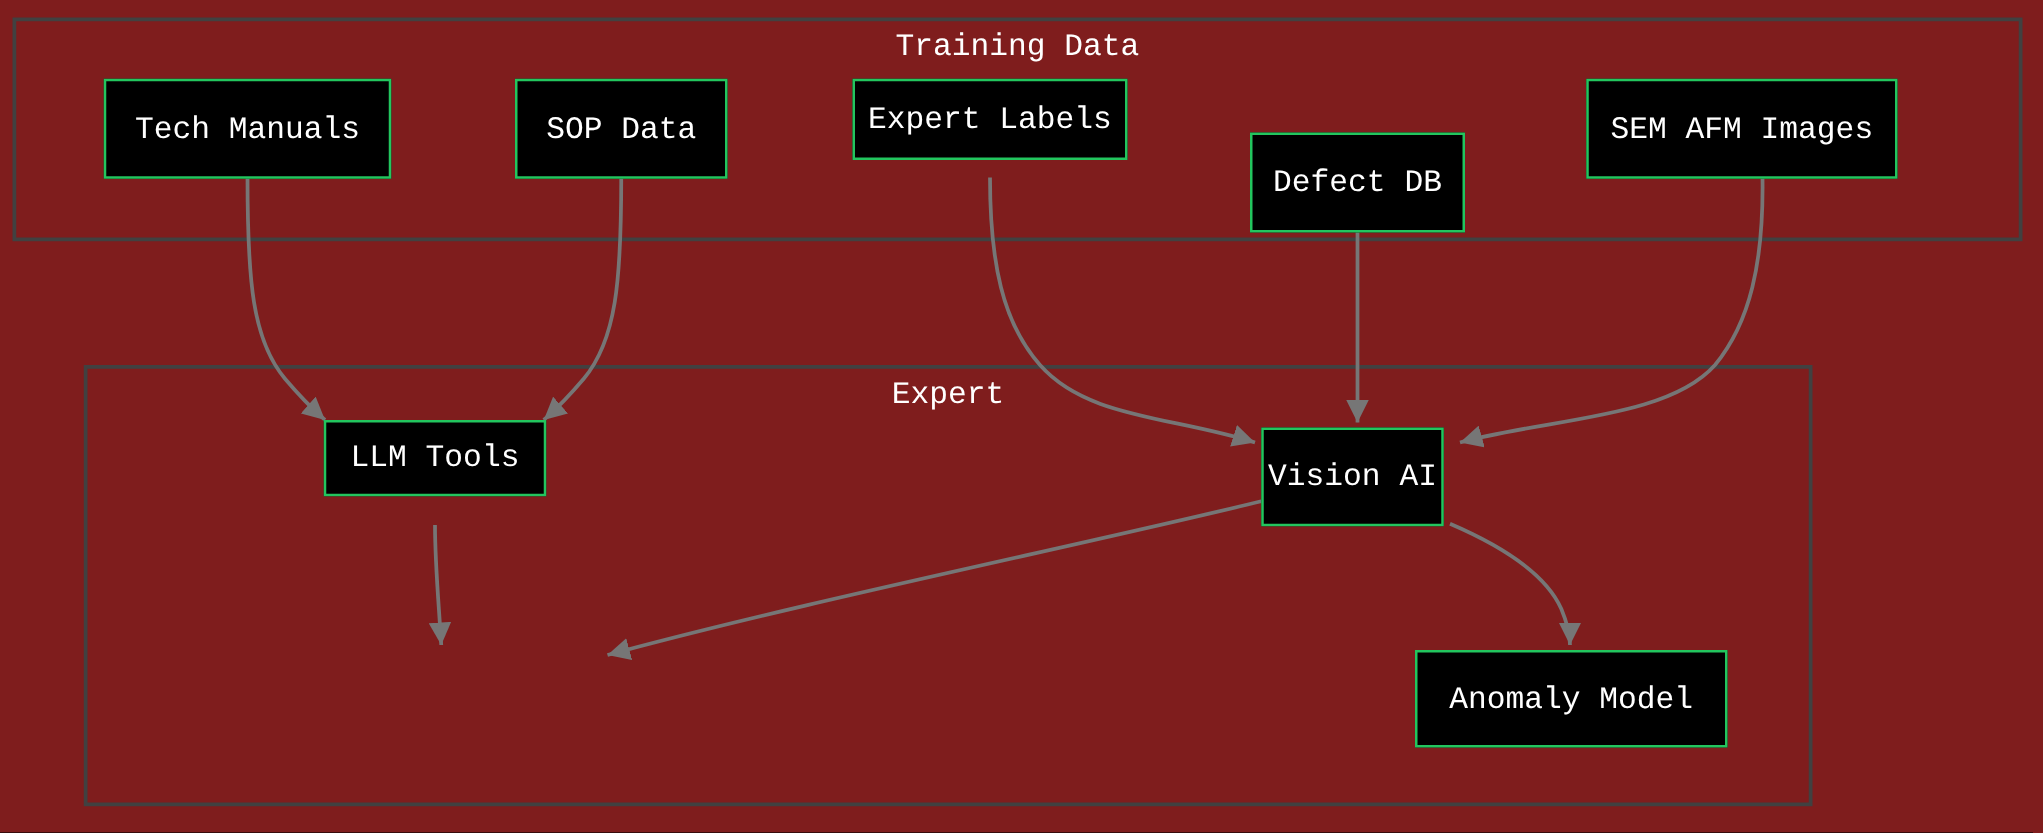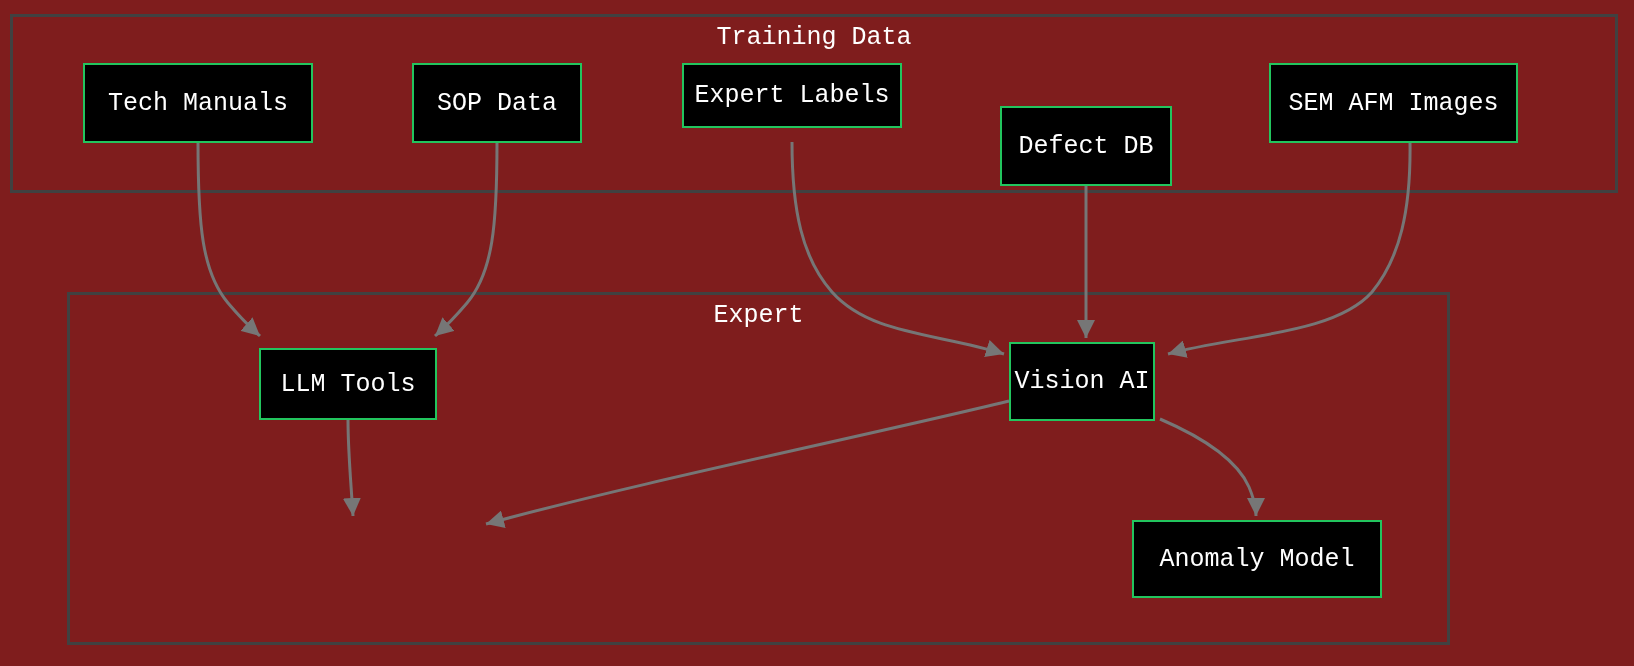--- a/index.html
+++ b/index.html
@@ -59,21 +59,21 @@
     align-items: center;
     justify-content: center;
     white-space: nowrap;
     z-index: 3;
   }
   #node-tech-manuals   { left: 83px;   top: 63px;  width: 230px; height: 80px; }
   #node-sop-docs       { left: 412px;  top: 63px;  width: 170px; height: 80px; }
   #node-expert-labels  { left: 682px;  top: 63px;  width: 220px; height: 65px; }
   #node-defect-db      { left: 1000px; top: 63px;  width: 172px; height: 80px; margin-top: 43px; }
   #node-sem-afm-images { left: 1269px; top: 63px;  width: 249px; height: 80px; }
-  #node-llm-tools      { left: 259px;  top: 348px; width: 178px; height: 72px; }
+  #node-llm-tools      { left: 259px;  top: 336px; width: 178px; height: 61px; }
   #node-vision-ai      { left: 1009px; top: 342px; width: 146px; height: 79px; }
   #node-pattern-model  { left: 253px;  top: 520px; width: 230px; height: 78px; }
   #node-anomaly-model  { left: 1132px; top: 520px; width: 250px; height: 78px; text-align: center; }
 </style>
 </head>
 <body>
 
 <div class="canvas">
 
   <div class="cluster" id="cluster-training">

